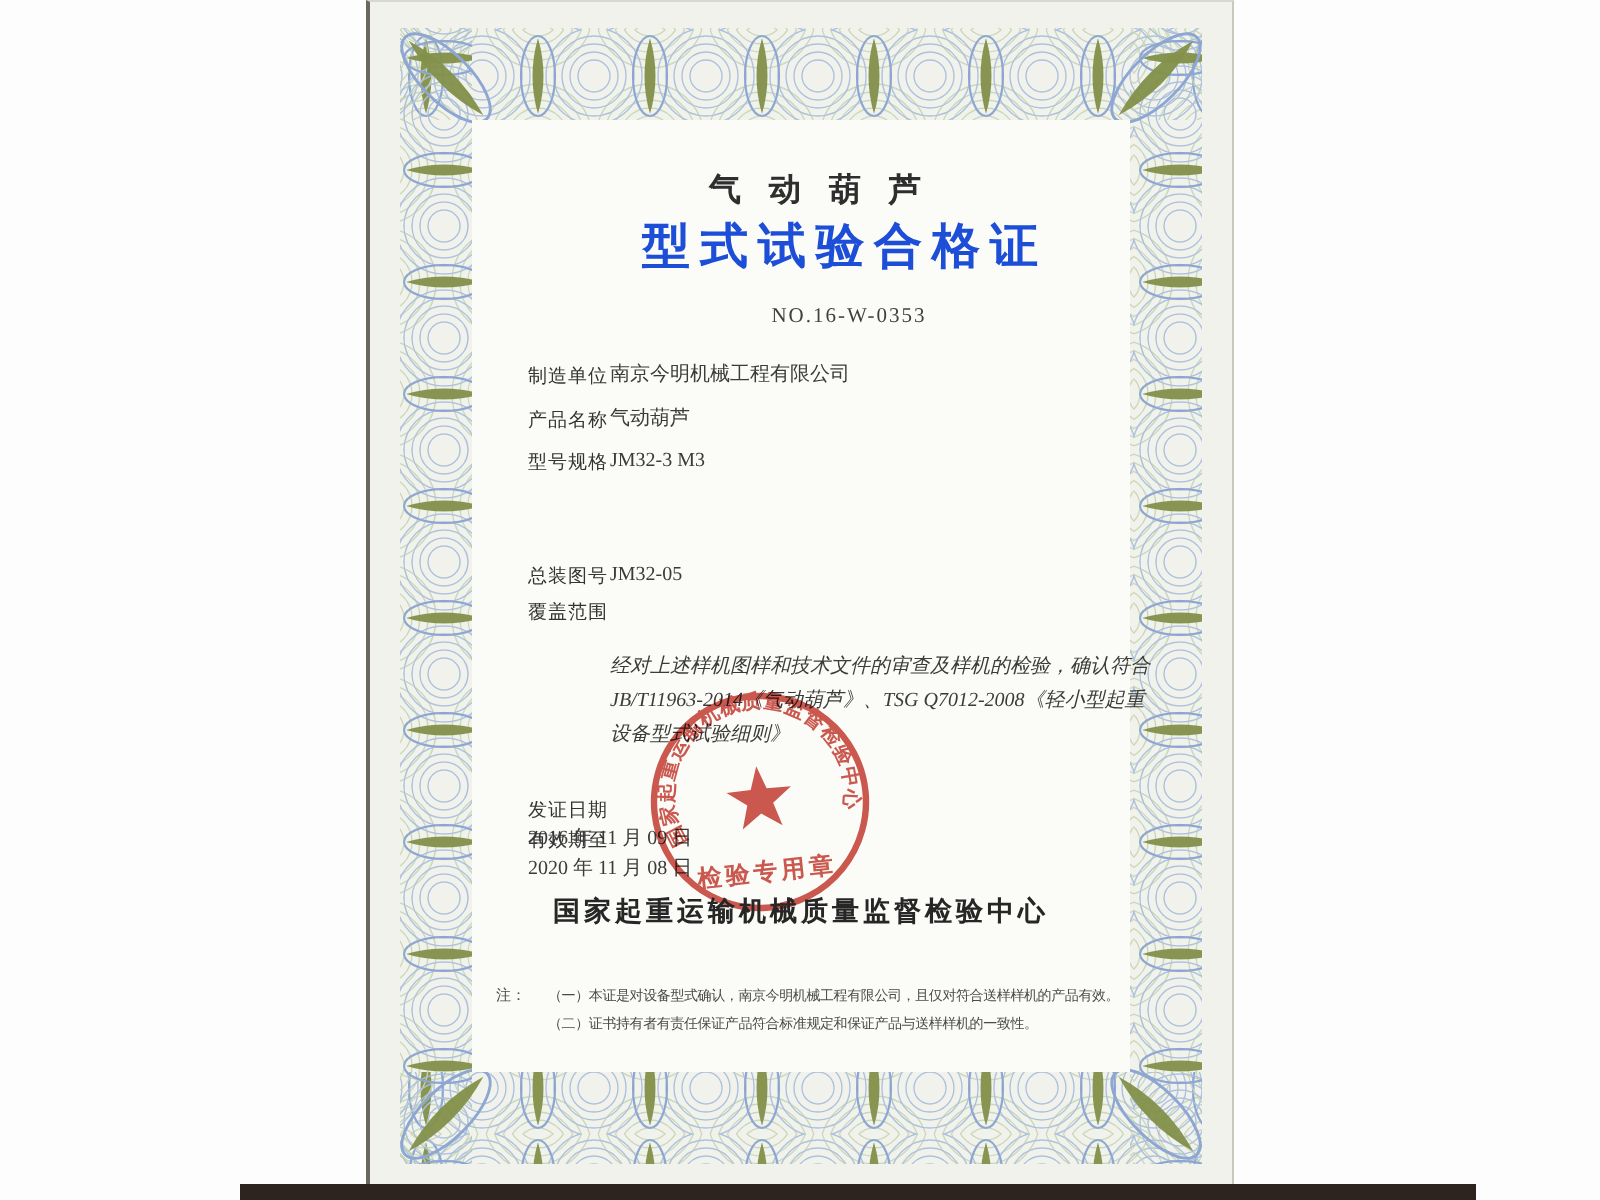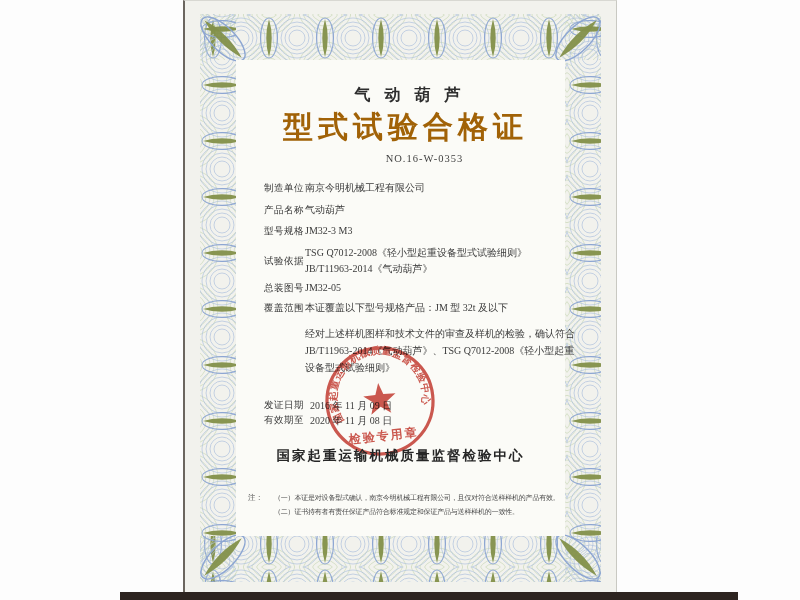--- a/index.html
+++ b/index.html
@@ -14,32 +14,32 @@
          border-top:1px solid #d8d8d2;}
   .border-svg{position:absolute;left:0;top:0;}
 
   
   .content{position:absolute;left:51px;top:59px;width:329px;height:476px;
            background:#fbfbf7;}
 
   .t{position:absolute;color:#2e2e2e;white-space:nowrap;}
   .center{left:0;width:431px;text-align:center;padding-left:24px;}
   .title-small{top:84px;font-size:16px;font-weight:600;letter-spacing:14px;padding-left:14px;}
-  .title-large{top:106px;font-size:30px;font-weight:600;letter-spacing:5px;padding-left:5px;color:#a16207;}
+  .title-large{top:106px;font-size:24px;font-weight:600;letter-spacing:5px;padding-left:22px;color:#1d4ed8;}
   .cert-no{top:152px;font-size:10.5px;letter-spacing:1px;color:#3f3f3f;}
 
   .row{position:absolute;left:79px;display:flex;font-size:10px;color:#3b3b3b;align-items:center;}
   .lab{width:41px;flex:none;font-size:9.5px;letter-spacing:0.5px;color:#343434;}
   .vals div{line-height:16px;}
   .r1{top:179px}.r2{top:201px}.r3{top:222px}.r4{top:244px}.r5{top:279px}.r6{top:299px}
 
-  .para{position:absolute;left:120px;top:324px;font-size:10px;color:#3b3b3b;line-height:17px;}
+  .para{position:absolute;left:120px;top:324px;font-size:10px;color:#3b3b3b;line-height:17px;font-style:italic;}
   .para div{white-space:nowrap;}
 
-  .drow{position:absolute;left:79px;display:flex;font-size:10px;color:#3b3b3b;}
+  .drow{position:absolute;left:79px;display:flex;font-size:10px;color:#3b3b3b;flex-direction:column;}
   .d1{top:398px}.d2{top:413px}
   .drow .lab{width:46px;}
 
   .issuer{position:absolute;left:50px;top:446px;width:331px;text-align:center;
           font-size:13.5px;font-weight:700;letter-spacing:2px;color:#262626;}
 
   .note-label{position:absolute;left:63px;top:492px;font-size:7.5px;color:#4a4a4a;}
   .note-item{position:absolute;left:89px;width:312px;font-size:7px;letter-spacing:-0.2px;
              color:#4a4a4a;white-space:nowrap;}
   .n1{top:492px}.n2{top:506px}
@@ -127,38 +127,28 @@
       <span class="vals">
           <div>气动葫芦</div>
         </span>
     </div>
     <div class="row r3">
       <span class="lab">型号规格</span>
       <span class="vals">
           <div>JM32-3 M3</div>
         </span>
     </div>
-    <div class="row r4">
-      <span class="lab">试验依据</span>
-      <span class="vals">
-        <div>TSG Q7012-2008《轻小型起重设备型式试验细则》</div>
-        <div>JB/T11963-2014《气动葫芦》</div>
-      </span>
-    </div>
     <div class="row r5">
       <span class="lab">总装图号</span>
       <span class="vals">
           <div>JM32-05</div>
         </span>
     </div>
     <div class="row r6">
       <span class="lab">覆盖范围</span>
-      <span class="vals">
-          <div>本证覆盖以下型号规格产品：JM 型 32t 及以下</div>
-        </span>
     </div>
 
     <div class="para">
       <div>经对上述样机图样和技术文件的审查及样机的检验，确认符合</div>
       <div>JB/T11963-2014《气动葫芦》、TSG Q7012-2008《轻小型起重</div>
       <div>设备型式试验细则》</div>
     </div>
 
     <div class="drow d1">
       <span class="lab">发证日期</span>

